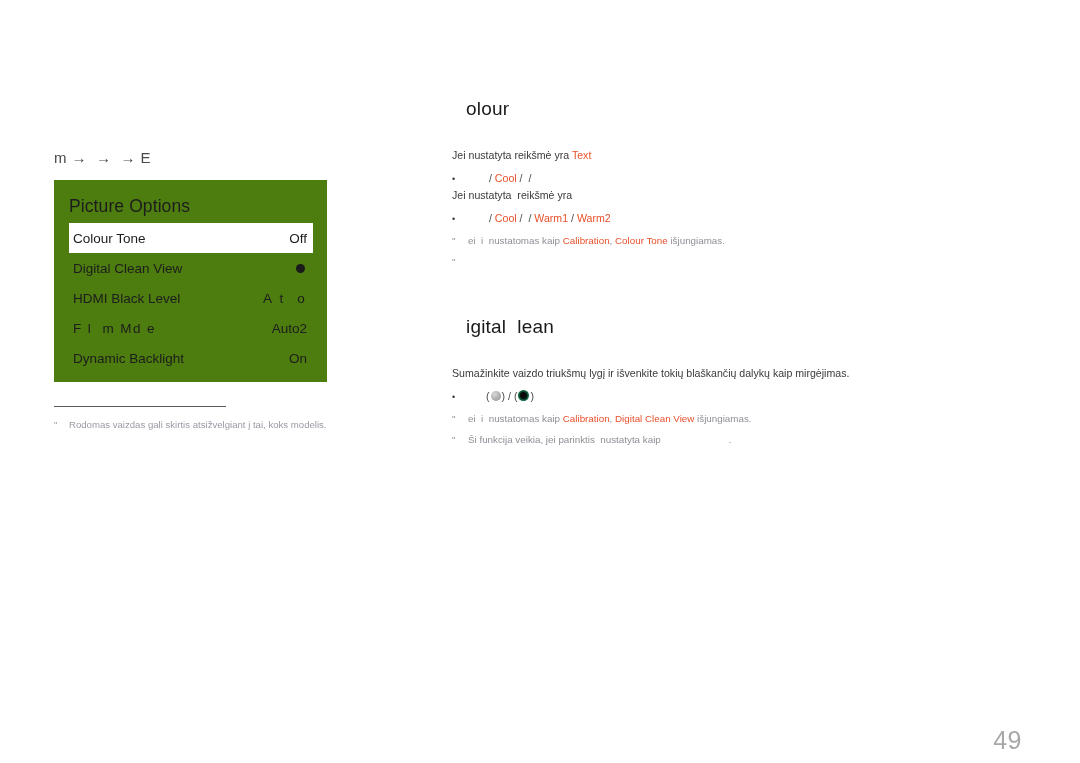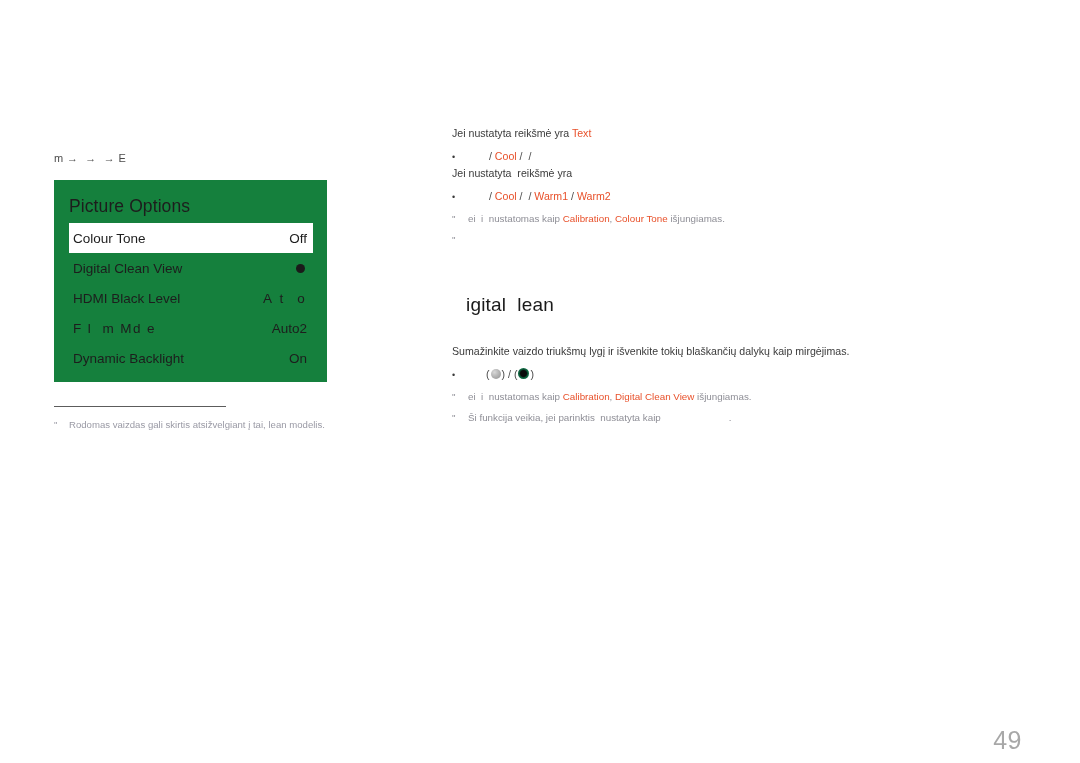--- a/index.html
+++ b/index.html
@@ -17,36 +17,36 @@
 
   
   .left-col {
     position: absolute;
     left: 54px;
     top: 150px;
     width: 340px;
   }
 
   .breadcrumb {
-    font-size: 11px;
+    font-size: 15px;
     color: #4a4a4a;
     letter-spacing: 0.4px;
     height: 16px;
     line-height: 16px;
     white-space: pre;
   }
 
   
   .osd-panel {
     position: absolute;
     left: 54px;
     top: 180px;
     width: 273px;
     height: 202px;
-    background: #15803d;
+    background: #4d7c0f;
     box-sizing: border-box;
   }
   .osd-title {
     position: absolute;
     left: 15px;
     top: 16px;
     font-size: 17.5px;
     color: #1d1d1d;
     font-weight: 400;
     letter-spacing: 0.1px;
@@ -254,26 +254,27 @@
       <span class="osd-value">On</span>
     </div>
 
   </div>
 </div>
 
 <div class="footnote-wrap">
   <div class="footnote-rule"></div>
   <div class="footnote-line">
     <span class="footnote-mark">"</span>
-    <span>Rodomas vaizdas gali skirtis atsižvelgiant į tai, lean modelis.</span>
+    <span>Rodomas vaizdas gali skirtis atsižvelgiant į tai, koks modelis.</span>
   </div>
 </div>
 
 <div class="right-col">
 
+  <h2 class="section-heading">olour</h2>
 
   <div class="para"><span>Jei nustatyta </span><span>reikšmė yra </span><span class="accent">Text</span></div>
 
   <div class="bullet-line">
     <span class="bullet-dot">•</span>
     <span class="bullet-body"><span class="sep"> / </span><span class="accent">Cool</span><span class="sep"> / </span><span class="sep"> / </span></span>
   </div>
 
   <div class="para tight">Jei nustatyta  reikšmė yra</div>
 

